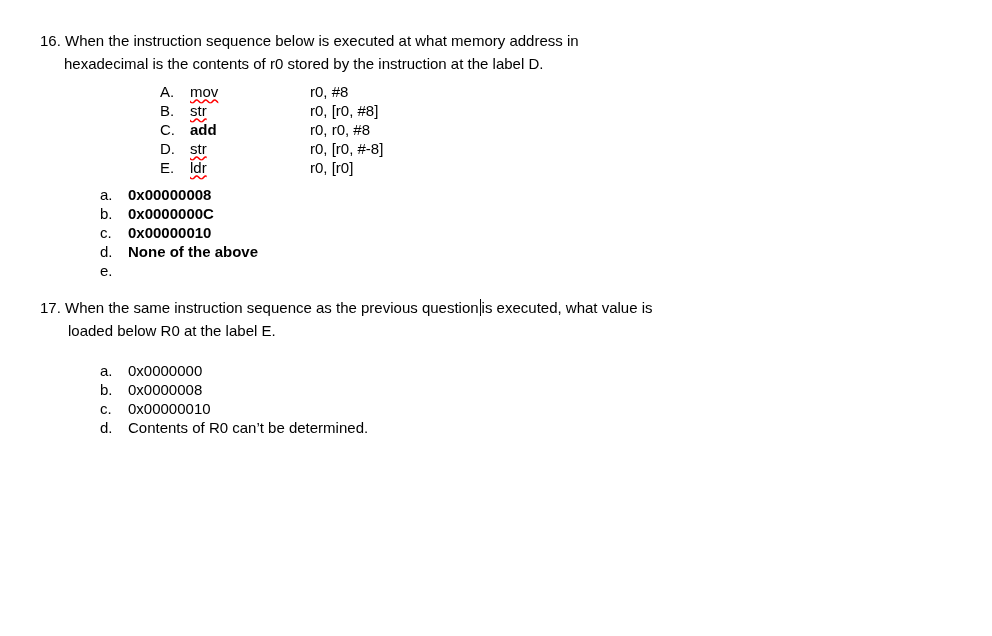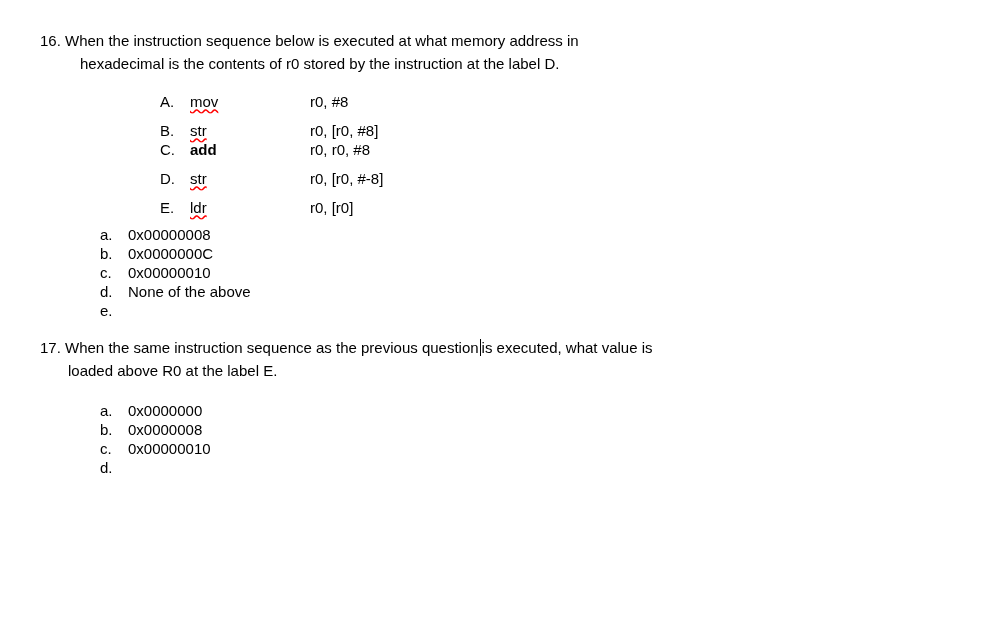--- a/index.html
+++ b/index.html
@@ -34,21 +34,20 @@
     }
     .option-label {
       min-width: 30px;
       font-weight: normal;
     }
     .option-instruction {
       min-width: 80px;
       font-weight: normal;
       text-decoration: underline wavy red;
       text-decoration-skip-ink: none;
-      margin-top: 10px;
     }
     .option-instruction-plain {
       min-width: 80px;
       font-weight: bold;
     }
     .option-operand {
       font-weight: normal;
       text-align: right;
     }
     .answers-section {
@@ -60,21 +59,21 @@
     }
     .answer-row {
       display: flex;
       margin-left: 60px;
       margin-bottom: 2px;
     }
     .answer-label {
       min-width: 28px;
     }
     .answer-value {
-      font-weight: normal;
+      font-weight: bold;
     }
     .wavy-underline {
       text-decoration: underline wavy red;
       text-decoration-skip-ink: none;
     }
     .q17-text {
       line-height: 1.5;
       margin-bottom: 20px;
     }
     .q17-options {
@@ -87,21 +86,21 @@
   </style>
 </head>
 <body>
 
 <div>
 
   <div class="question-block">
     <div class="question-text">
       <span>16.</span>
       <span>When the instruction sequence below is executed at what memory address in</span><br>
-      <span style="margin-left: 40px;">hexadecimal is the contents of r0 stored by the instruction at the label D.</span>
+      <span style="margin-left: 24px;">hexadecimal is the contents of r0 stored by the instruction at the label D.</span>
     </div>
 
     <div class="options-table">
 
       <div class="option-row">
         <span class="option-label">A.</span>
         <span class="option-instruction wavy-underline">mov</span>
         <span style="min-width: 40px;"></span>
         <span class="option-operand">r0, #8</span>
       </div>
@@ -155,35 +154,36 @@
       <div class="answer-row">
         <span class="answer-label">e.</span>
       </div>
     </div>
   </div>
 
   <div class="question-block">
     <div class="q17-text">
       <span>17.</span>
       <span>When the same instruction sequence as the previous question<span style="border-left: 1.5px solid black; margin: 0 1px;"></span>is executed, what value is</span><br>
-      <span style="margin-left: 28px;">loaded above R0 at the label E.</span>
+      <span style="margin-left: 28px;">loaded below R0 at the label E.</span>
     </div>
 
     <div class="q17-options">
       <div class="q17-option-row">
         <span class="answer-label">a.</span>
         <span>0x0000000</span>
       </div>
       <div class="q17-option-row">
         <span class="answer-label">b.</span>
         <span>0x0000008</span>
       </div>
       <div class="q17-option-row">
         <span class="answer-label">c.</span>
         <span>0x00000010</span>
       </div>
       <div class="q17-option-row">
         <span class="answer-label">d.</span>
+        <span>Contents of R0 can’t be determined.</span>
       </div>
     </div>
   </div>
 
 </div>
 
 </body></html>

